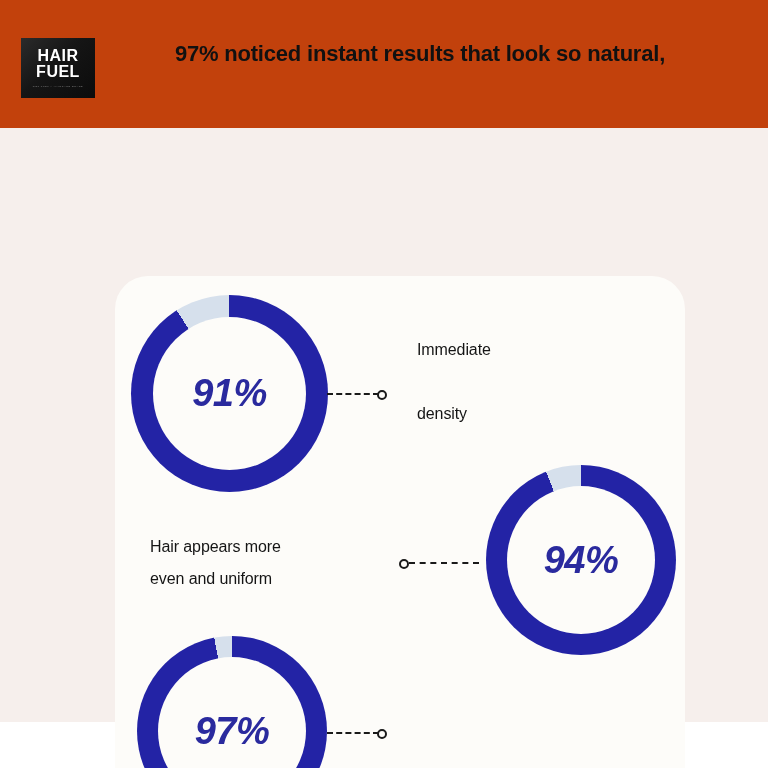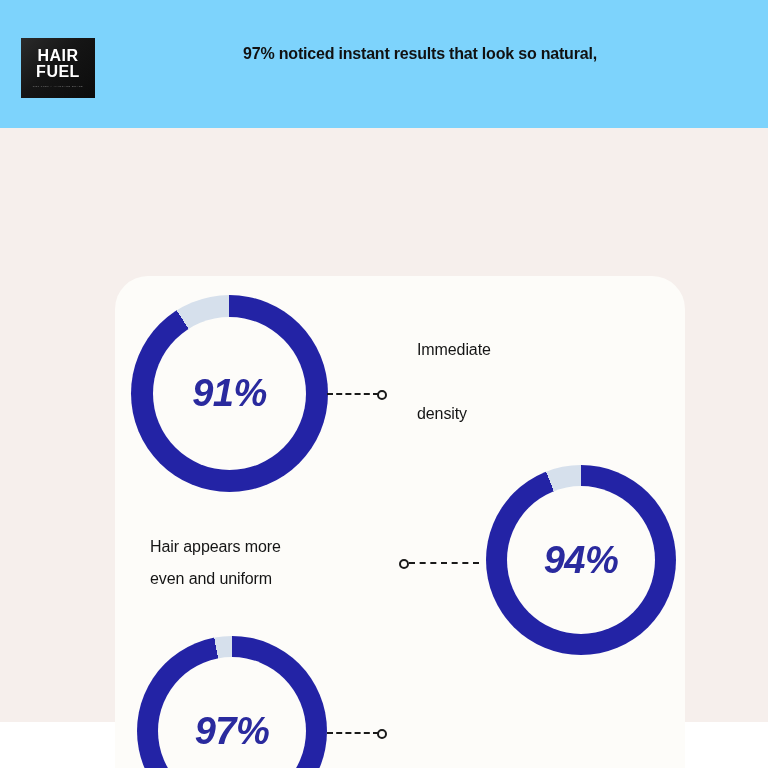--- a/index.html
+++ b/index.html
@@ -14,21 +14,21 @@
     overflow: hidden;
     position: relative;
   }
 
   
   #header {
     position: absolute;
     left: 0; top: 0;
     width: 768px;
     height: 128px;
-    background: #7dd3fc;
+    background: #c2410c;
     display: flex;
     align-items: center;
   }
   #logo {
     position: absolute;
     left: 21px;
     top: 38px;
     width: 74px;
     height: 60px;
     background: linear-gradient(135deg, #2b2b2b 0%, #151515 45%, #0c0c0c 100%);
@@ -56,21 +56,21 @@
   }
   #headline {
     position: absolute;
     left: 110px;
     top: 36px;
     width: 620px;
     text-align: center;
     color: #111111;
     font-family: "Liberation Sans", sans-serif;
     font-weight: bold;
-    font-size: 16px;
+    font-size: 22px;
     line-height: 35px;
     letter-spacing: -0.2px;
   }
   .headline-line { display: block; }
 
   
   #panel {
     position: absolute;
     left: 0;
     top: 128px;

